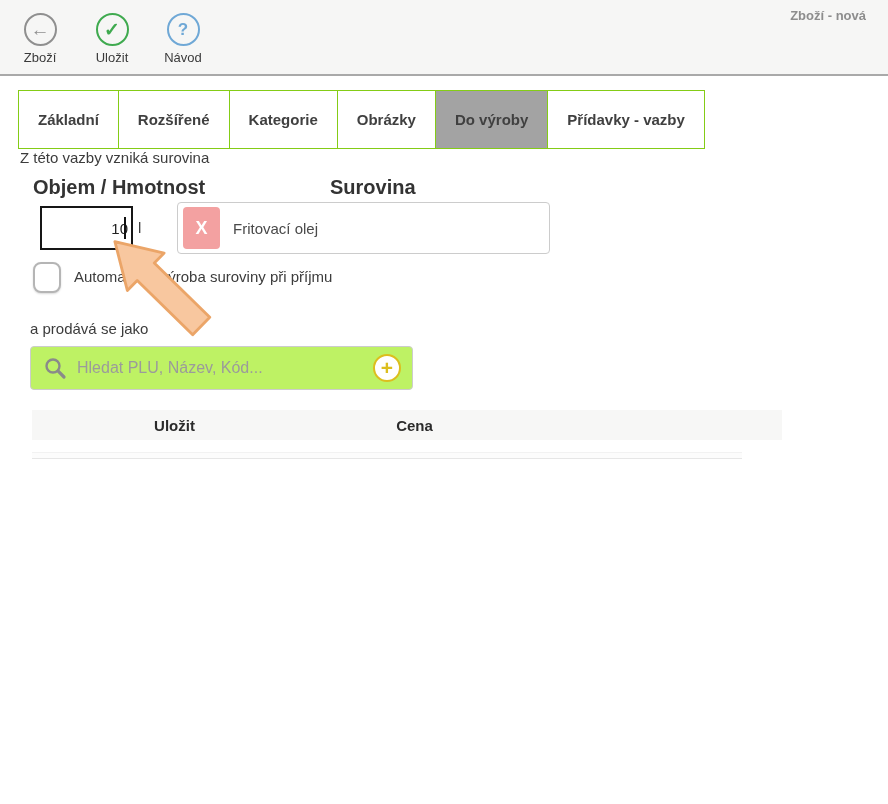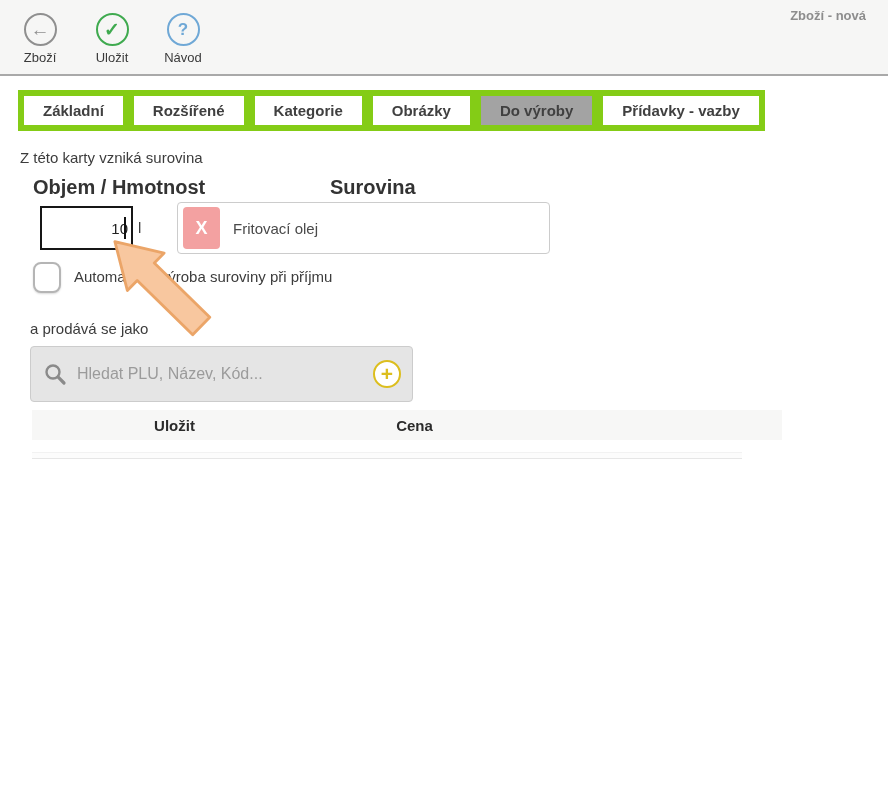--- a/index.html
+++ b/index.html
@@ -28,21 +28,21 @@
   .tb-circle.blue  { border-color:#6fa8d6; color:#6fa8d6; font-size:17px; }
   .tb-label { margin-top:4px; font-size:13px; color:#3a3a3a; }
   .win-title {
     position:absolute; top:8px; right:22px; font-size:13px;
     font-weight:bold; color:#8d8d8d;
   }
 
   
   .tabs { position:absolute; top:90px; left:18px; display:flex; }
   .tab {
-    padding:6px 19px; background:#ffffff; border:6px solid #84cc16;
+    padding:20px 19px; background:#ffffff; border:1px solid #84cc16;
     margin-left:-1px; font-size:15px; font-weight:bold; color:#404040;
     cursor:pointer; white-space:nowrap;
   }
   .tab:first-child { margin-left:0; }
   .tab.active { background:#a3a3a3; }
 
   
   .section-label { position:absolute; left:20px; top:149px; font-size:15px; color:#3c3c3c; }
   .field-label  { position:absolute; font-size:20px; font-weight:bold; color:#333; }
   .volume-label  { left:33px; top:176px; }
@@ -74,22 +74,22 @@
     border:2px solid #b5b5b5; border-radius:8px; background:#fff;
     box-shadow:0 1px 2px rgba(0,0,0,0.15); cursor:pointer;
   }
   .auto-label { position:absolute; left:74px; top:268px; font-size:15px; color:#3c3c3c; }
 
   .pointer-arrow { position:absolute; left:98px; top:232px; z-index:5; }
 
   .soldas-label { position:absolute; left:30px; top:320px; font-size:15px; color:#3c3c3c; }
 
   .search-box {
-    position:absolute; left:30px; top:346px; width:383px; height:56px;
-    border:1px solid #cccccc; border-radius:4px; background:#e5e5e5;
+    position:absolute; left:30px; top:346px; width:383px; height:44px;
+    border:1px solid #cccccc; border-radius:4px; background:#bef264;
     display:flex; align-items:center;
   }
   .mag-icon { margin-left:12px; flex:0 0 auto; }
   .search-input {
     flex:1; border:none; outline:none; margin-left:10px; font-size:16px;
     color:#444; font-family:"Liberation Sans", sans-serif; background:transparent;
   }
   .search-input::placeholder { color:#9b9b9b; opacity:1; }
   .plus-btn {
     flex:0 0 auto; margin-right:11px; width:28px; height:28px; border-radius:50%;
@@ -131,21 +131,21 @@
 
   <div class="tabs">
     <div class="tab">Základní</div>
     <div class="tab">Rozšířené</div>
     <div class="tab">Kategorie</div>
     <div class="tab">Obrázky</div>
     <div class="tab active">Do výroby</div>
     <div class="tab">Přídavky - vazby</div>
   </div>
 
-  <div class="section-label">Z této karty vzniká surovina</div>
+  <div class="section-label">Z této vazby vzniká surovina</div>
 
   <div class="field-label volume-label">Objem / Hmotnost</div>
   <div class="field-label surovina-label">Surovina</div>
 
   <div class="volume-wrap">
     <input class="volume-input" type="text" value="10" style="">
     <span class="caret"></span>
   </div>
   <span class="unit">l</span>
 

